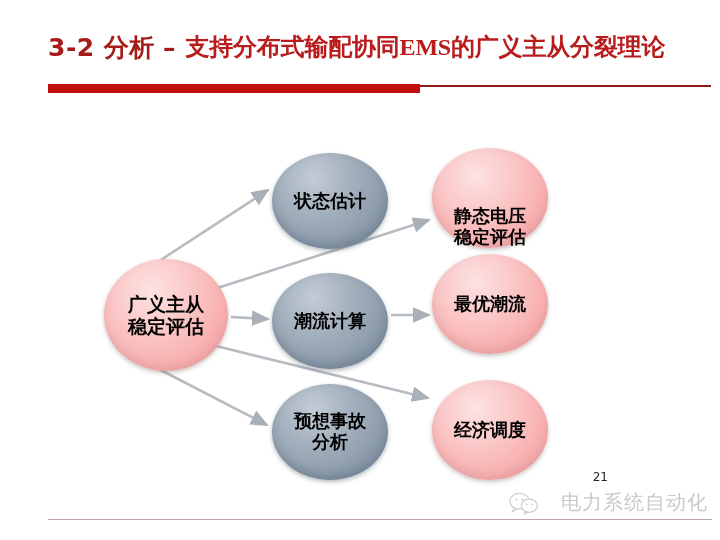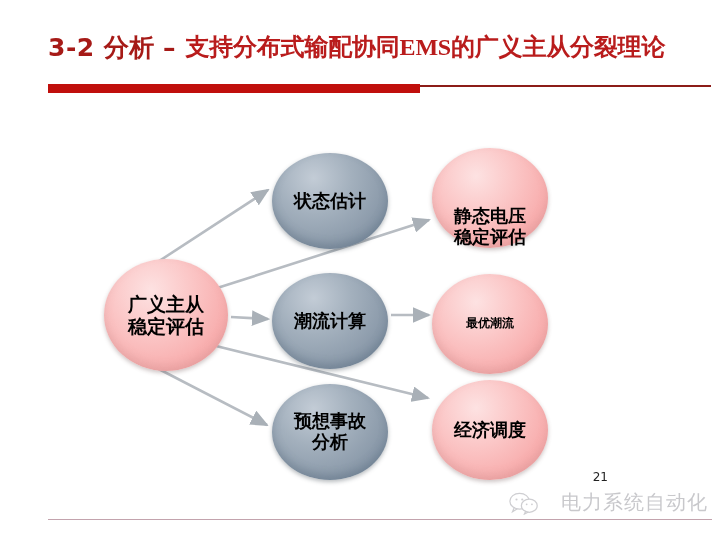--- a/index.html
+++ b/index.html
@@ -110,21 +110,21 @@
       radial-gradient(ellipse at 36% 26%, #c3ccd6 0%, #a3b0bd 36%, #8b9aaa 70%, #76899c 100%);
     box-shadow: 0 2px 4px rgba(50,60,70,0.35), inset 0 -5px 9px rgba(70,90,110,0.30);
   }
 
   
   #node-root      { left: 104px; top: 141px; width: 124px; height: 112px; border-radius: 50%; font-size: 19px; }
   #node-state     { left: 272px; top: 35px;  width: 116px; height: 96px;  border-radius: 50%; font-size: 18px; }
   #node-powerflow { left: 272px; top: 155px; width: 116px; height: 96px;  border-radius: 50%; font-size: 18px; }
   #node-contingency{left: 272px; top: 266px; width: 116px; height: 96px;  border-radius: 50%; font-size: 18px; }
   #node-voltage   { left: 432px; top: 30px;  width: 116px; height: 100px; border-radius: 50%; font-size: 18px; align-items: flex-end; }
-  #node-opf       { left: 432px; top: 156px; width: 116px; height: 100px; border-radius: 50%; font-size: 12px; }
+  #node-opf       { left: 432px; top: 136px; width: 116px; height: 100px; border-radius: 50%; font-size: 18px; }
   #node-dispatch  { left: 432px; top: 262px; width: 116px; height: 100px; border-radius: 50%; font-size: 18px; }
 
   
   .page-number {
     position: absolute;
     right: 112px;
     top: 470px;
     font-size: 12px;
     color: #222222;
     font-family: "DejaVu Sans", "Liberation Sans", sans-serif;

